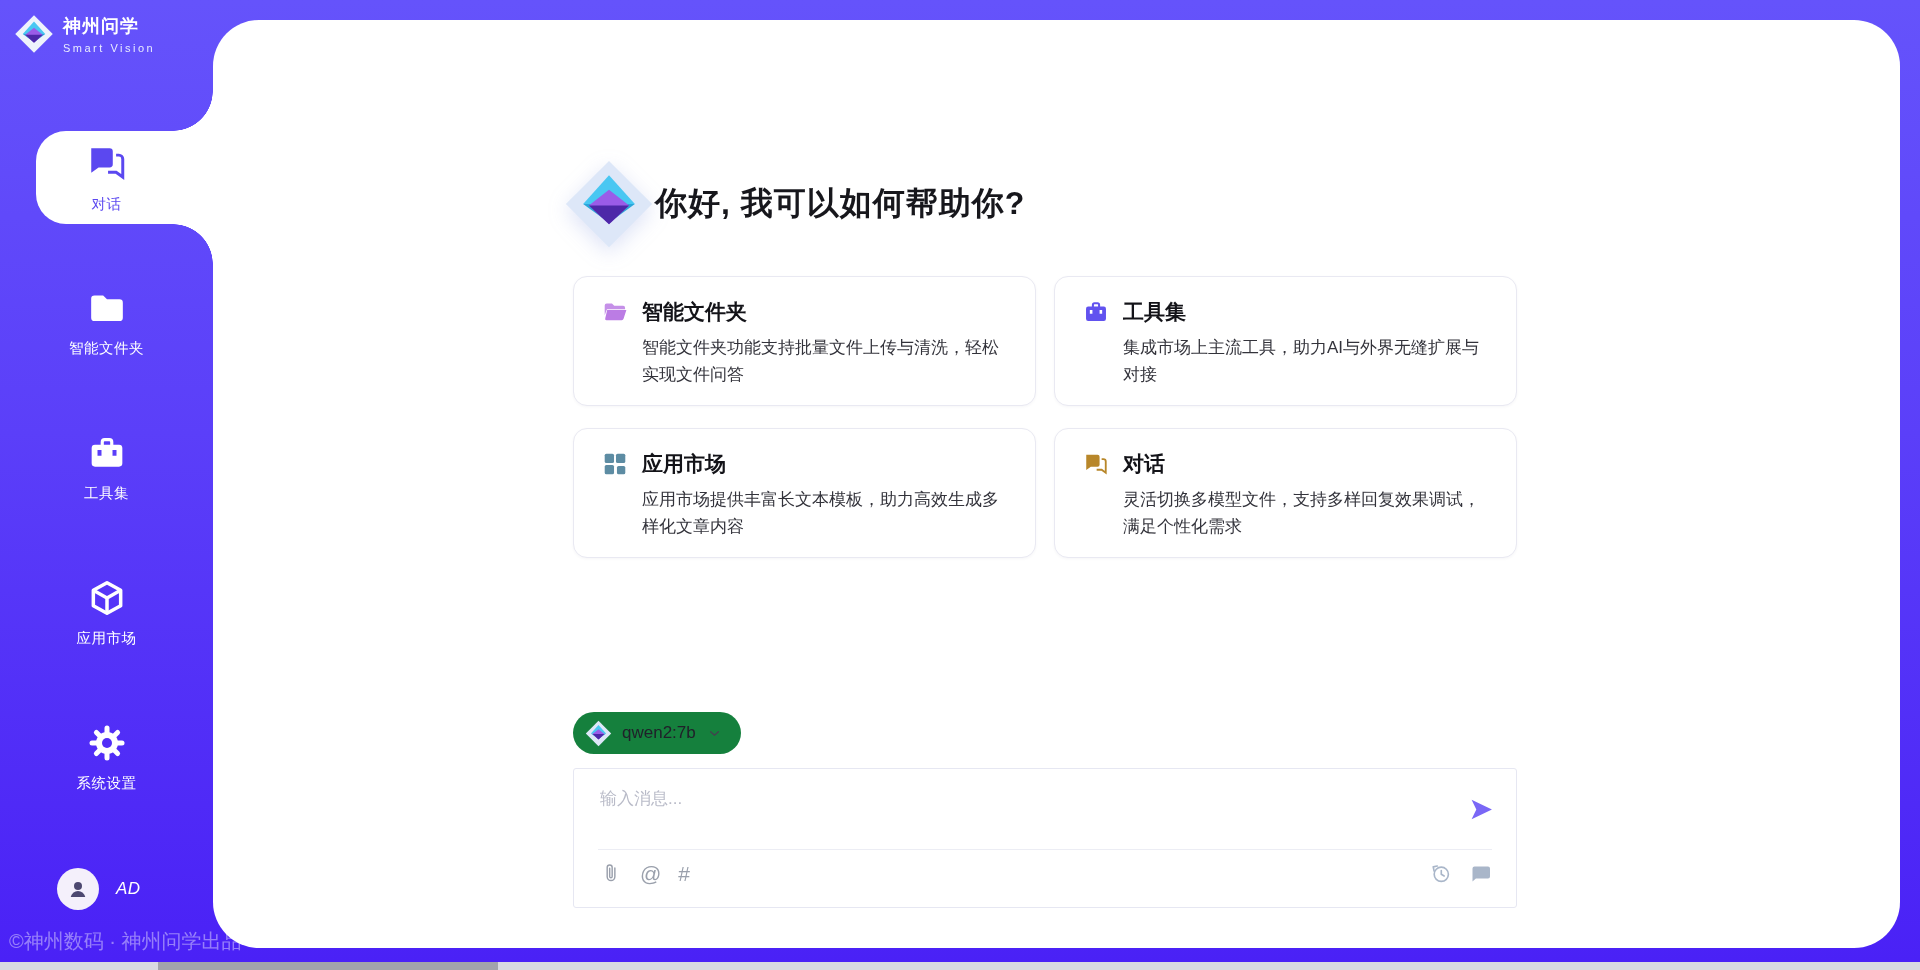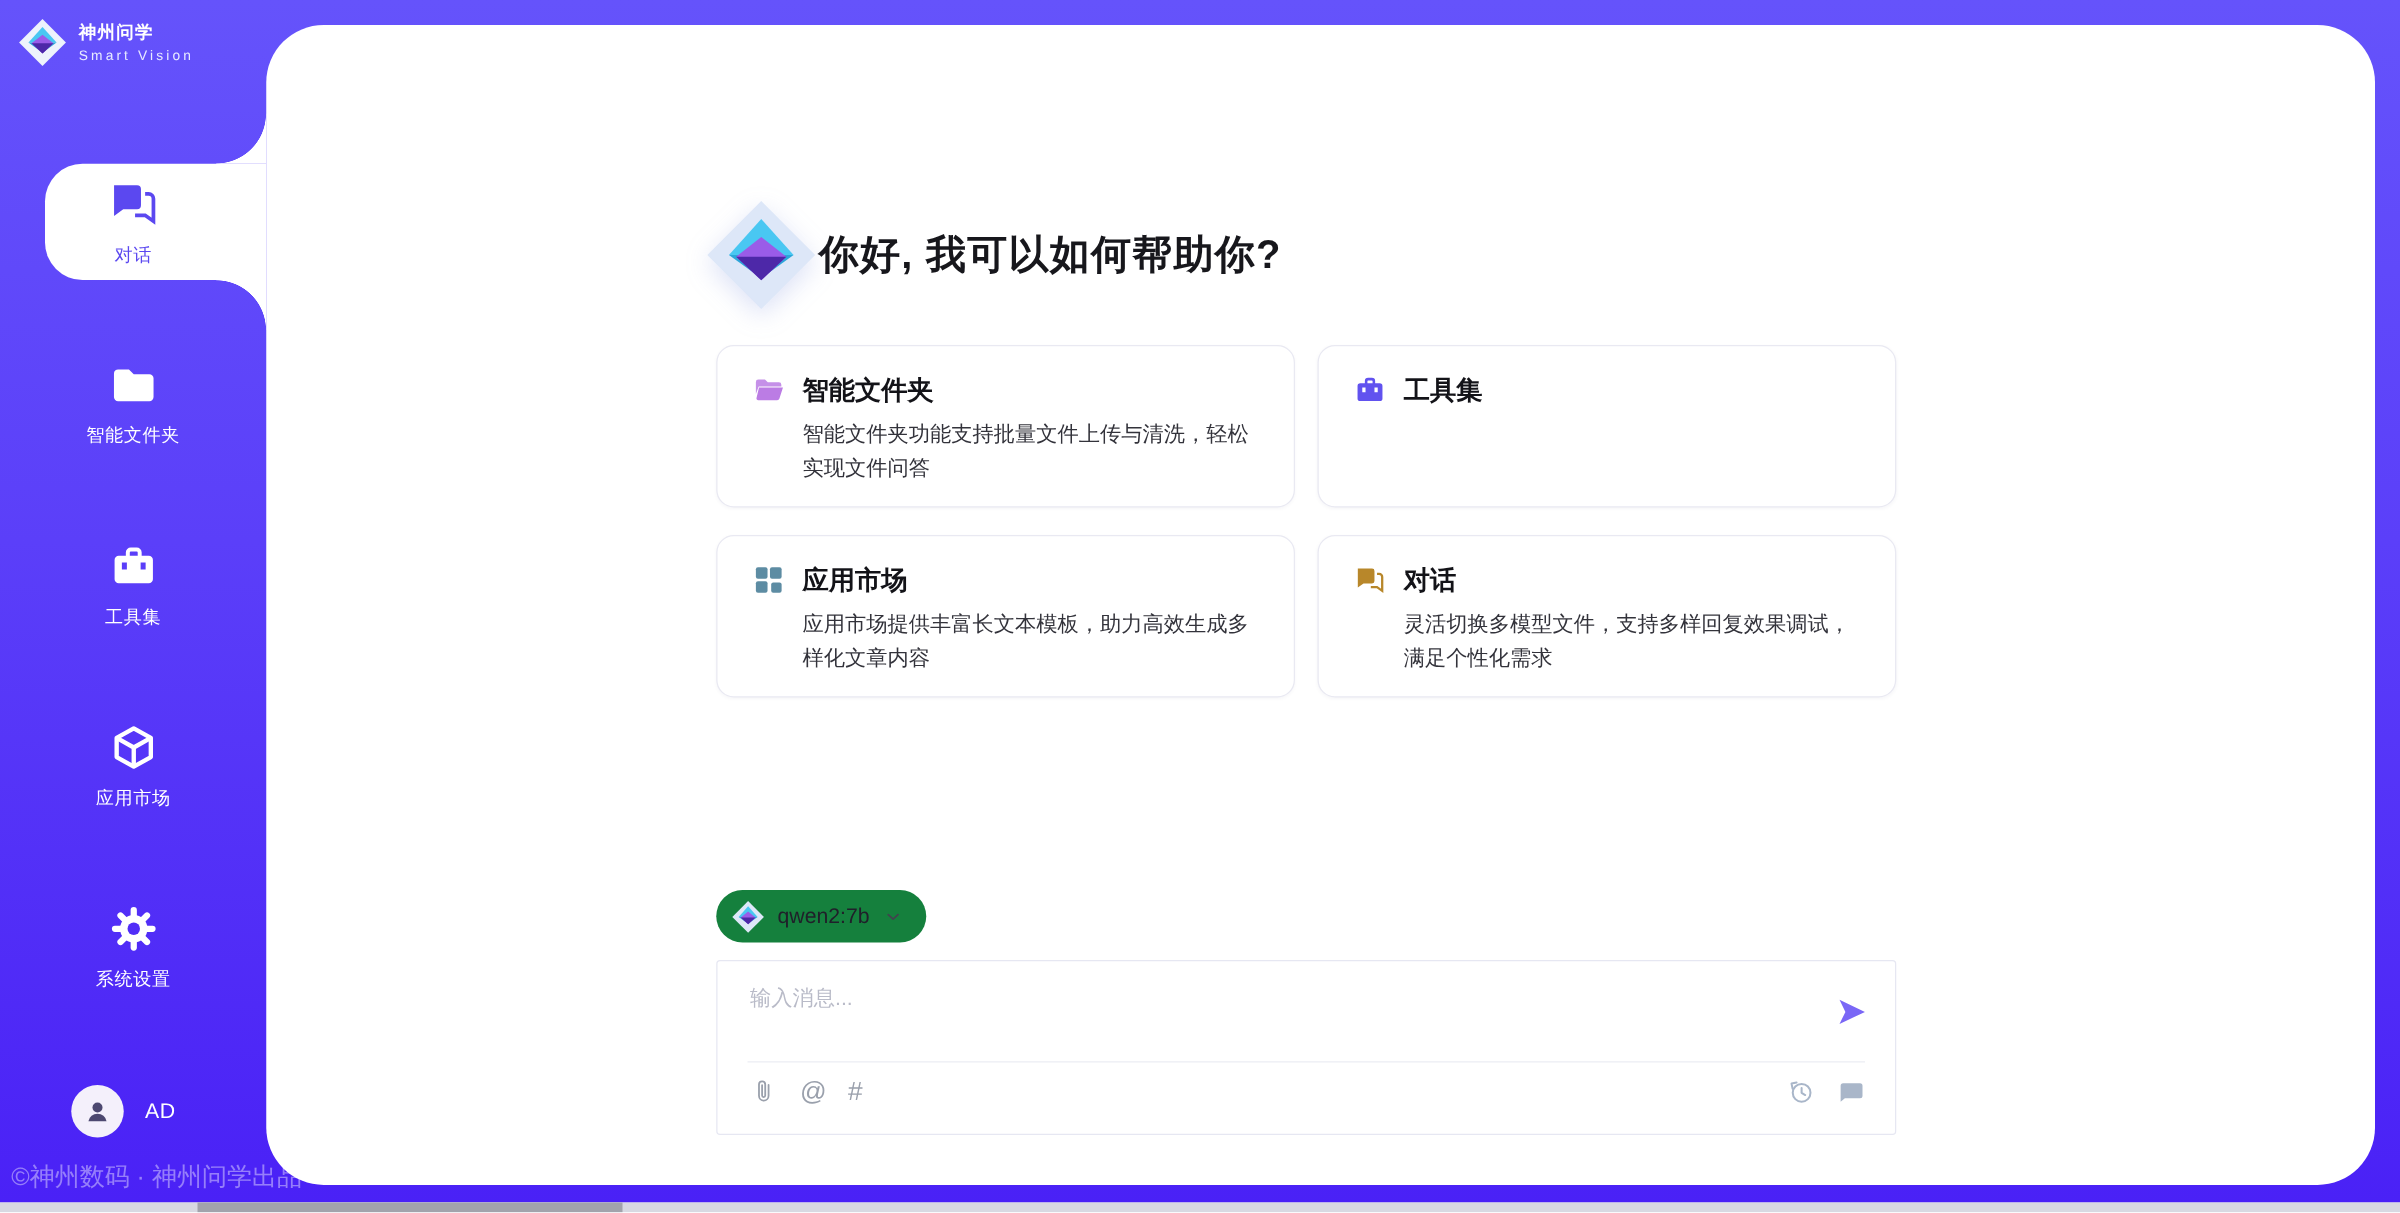--- a/index.html
+++ b/index.html
@@ -12,42 +12,42 @@
     background:linear-gradient(180deg,#6553fb 0%, #5b3ff9 45%, #4a21f6 100%); }
 
   
   .hscrollbar { position:absolute; left:0; bottom:0; width:100%; height:8px; background:#d8d9e2; }
   .hscrollbar .thumb { position:absolute; left:158px; top:0; width:340px; height:8px; background:#a2a3ac; }
 
   
   .sidebar { position:absolute; left:0; top:0; width:213px; height:962px; color:#fff; }
   .logo-row { position:absolute; top:14px; left:14px; display:flex; align-items:center; gap:9px; }
   .logo-row svg { width:40px; height:40px; }
-  .brand-name { font-size:14px; font-weight:700; color:#fff; letter-spacing:1px; }
+  .brand-name { font-size:18px; font-weight:700; color:#fff; letter-spacing:1px; }
   .brand-sub { font-size:11px; color:#e8ebff; letter-spacing:2.5px; margin-top:4px; }
 
   .nav { position:absolute; top:105px; left:0; width:213px; }
   .nav-item { position:relative; height:145px; display:flex; flex-direction:column;
     align-items:center; justify-content:center; gap:11px; cursor:pointer; color:#fff; }
   .nav-item svg { width:40px; height:40px; position:relative; z-index:1; }
   .nav-label { font-size:14.5px; position:relative; z-index:1; letter-spacing:.5px; }
 
   .nav-item.active { color:#5b48f0; }
   .tab-bg { position:absolute; left:36px; right:0; top:26px; bottom:26px;
     background:#fff; border-radius:30px 0 0 30px; }
   .fillet { position:absolute; right:0; width:40px; height:40px; }
   .fillet-top   { top:-14px;    background:radial-gradient(circle at 0 0,    rgba(0,0,0,0) 39.5px, #fff 40px); }
   .fillet-bottom{ bottom:-14px; background:radial-gradient(circle at 0 100%, rgba(0,0,0,0) 39.5px, #fff 40px); }
   .nav-item.active svg { width:42px; height:42px; }
 
   .user-row { position:absolute; left:57px; top:868px; display:flex; align-items:center; gap:17px; cursor:pointer; }
   .avatar { width:42px; height:42px; border-radius:50%; background:#f4f0fb;
     display:flex; align-items:center; justify-content:center; }
   .avatar svg { width:26px; height:26px; }
-  .user-name { font-size:17px; color:#fff; letter-spacing:.5px; }
+  .user-name { font-size:17px; color:#fff; letter-spacing:.5px;font-style:italic; }
   .copyright { position:absolute; left:9px; top:928px; width:202px;
     font-size:20px; color:rgba(255,255,255,.42); white-space:nowrap; }
 
   
   .panel { position:absolute; left:213px; top:20px; width:1687px; height:928px;
     background:#fff; border-radius:46px; }
   .content { position:absolute; left:360px; top:0; width:944px; height:100%; }
 
   .welcome { position:absolute; top:138px; left:-10px; display:flex; align-items:center; }
   .welcome svg { width:92px; height:92px; filter:drop-shadow(0 6px 10px rgba(120,140,220,.25)); }
@@ -211,20 +211,21 @@
           <div class="card-desc">智能文件夹功能支持批量文件上传与清洗，轻松实现文件问答</div>
         </div>
 
         <div class="card">
           <div class="card-head">
             <svg viewBox="0 0 24 24" class="icon-toolbox-card">
               <path fill="currentColor" fill-rule="evenodd" d="M8.2 7V5.4A2.4 2.4 0 0 1 10.6 3h2.8a2.4 2.4 0 0 1 2.4 2.4V7h3.4a2 2 0 0 1 2 2v9.2a2 2 0 0 1-2 2H4.8a2 2 0 0 1-2-2V9a2 2 0 0 1 2-2zm1.9 0h3.8V5.4a.5.5 0 0 0-.5-.5h-2.8a.5.5 0 0 0-.5.5zM6.3 10.2h2.4v3.4H6.3zm9 0h2.4v3.4h-2.4z"></path>
             </svg>
             <span class="card-title">工具集</span>
           </div>
+          <div class="card-desc">集成市场上主流工具，助力AI与外界无缝扩展与对接</div>
         </div>
 
         <div class="card">
           <div class="card-head">
             <svg viewBox="0 0 24 24" class="icon-market-card">
               <g fill="currentColor">
                 <rect x="2.5" y="2.5" width="8.6" height="8.6" rx="1.5"></rect>
                 <rect x="12.9" y="2.5" width="8.6" height="8.6" rx="1.5"></rect>
                 <rect x="2.5" y="12.9" width="8.6" height="8.6" rx="1.5"></rect>
                 <rect x="13.8" y="13.8" width="7.7" height="7.7" rx="1.5"></rect>

